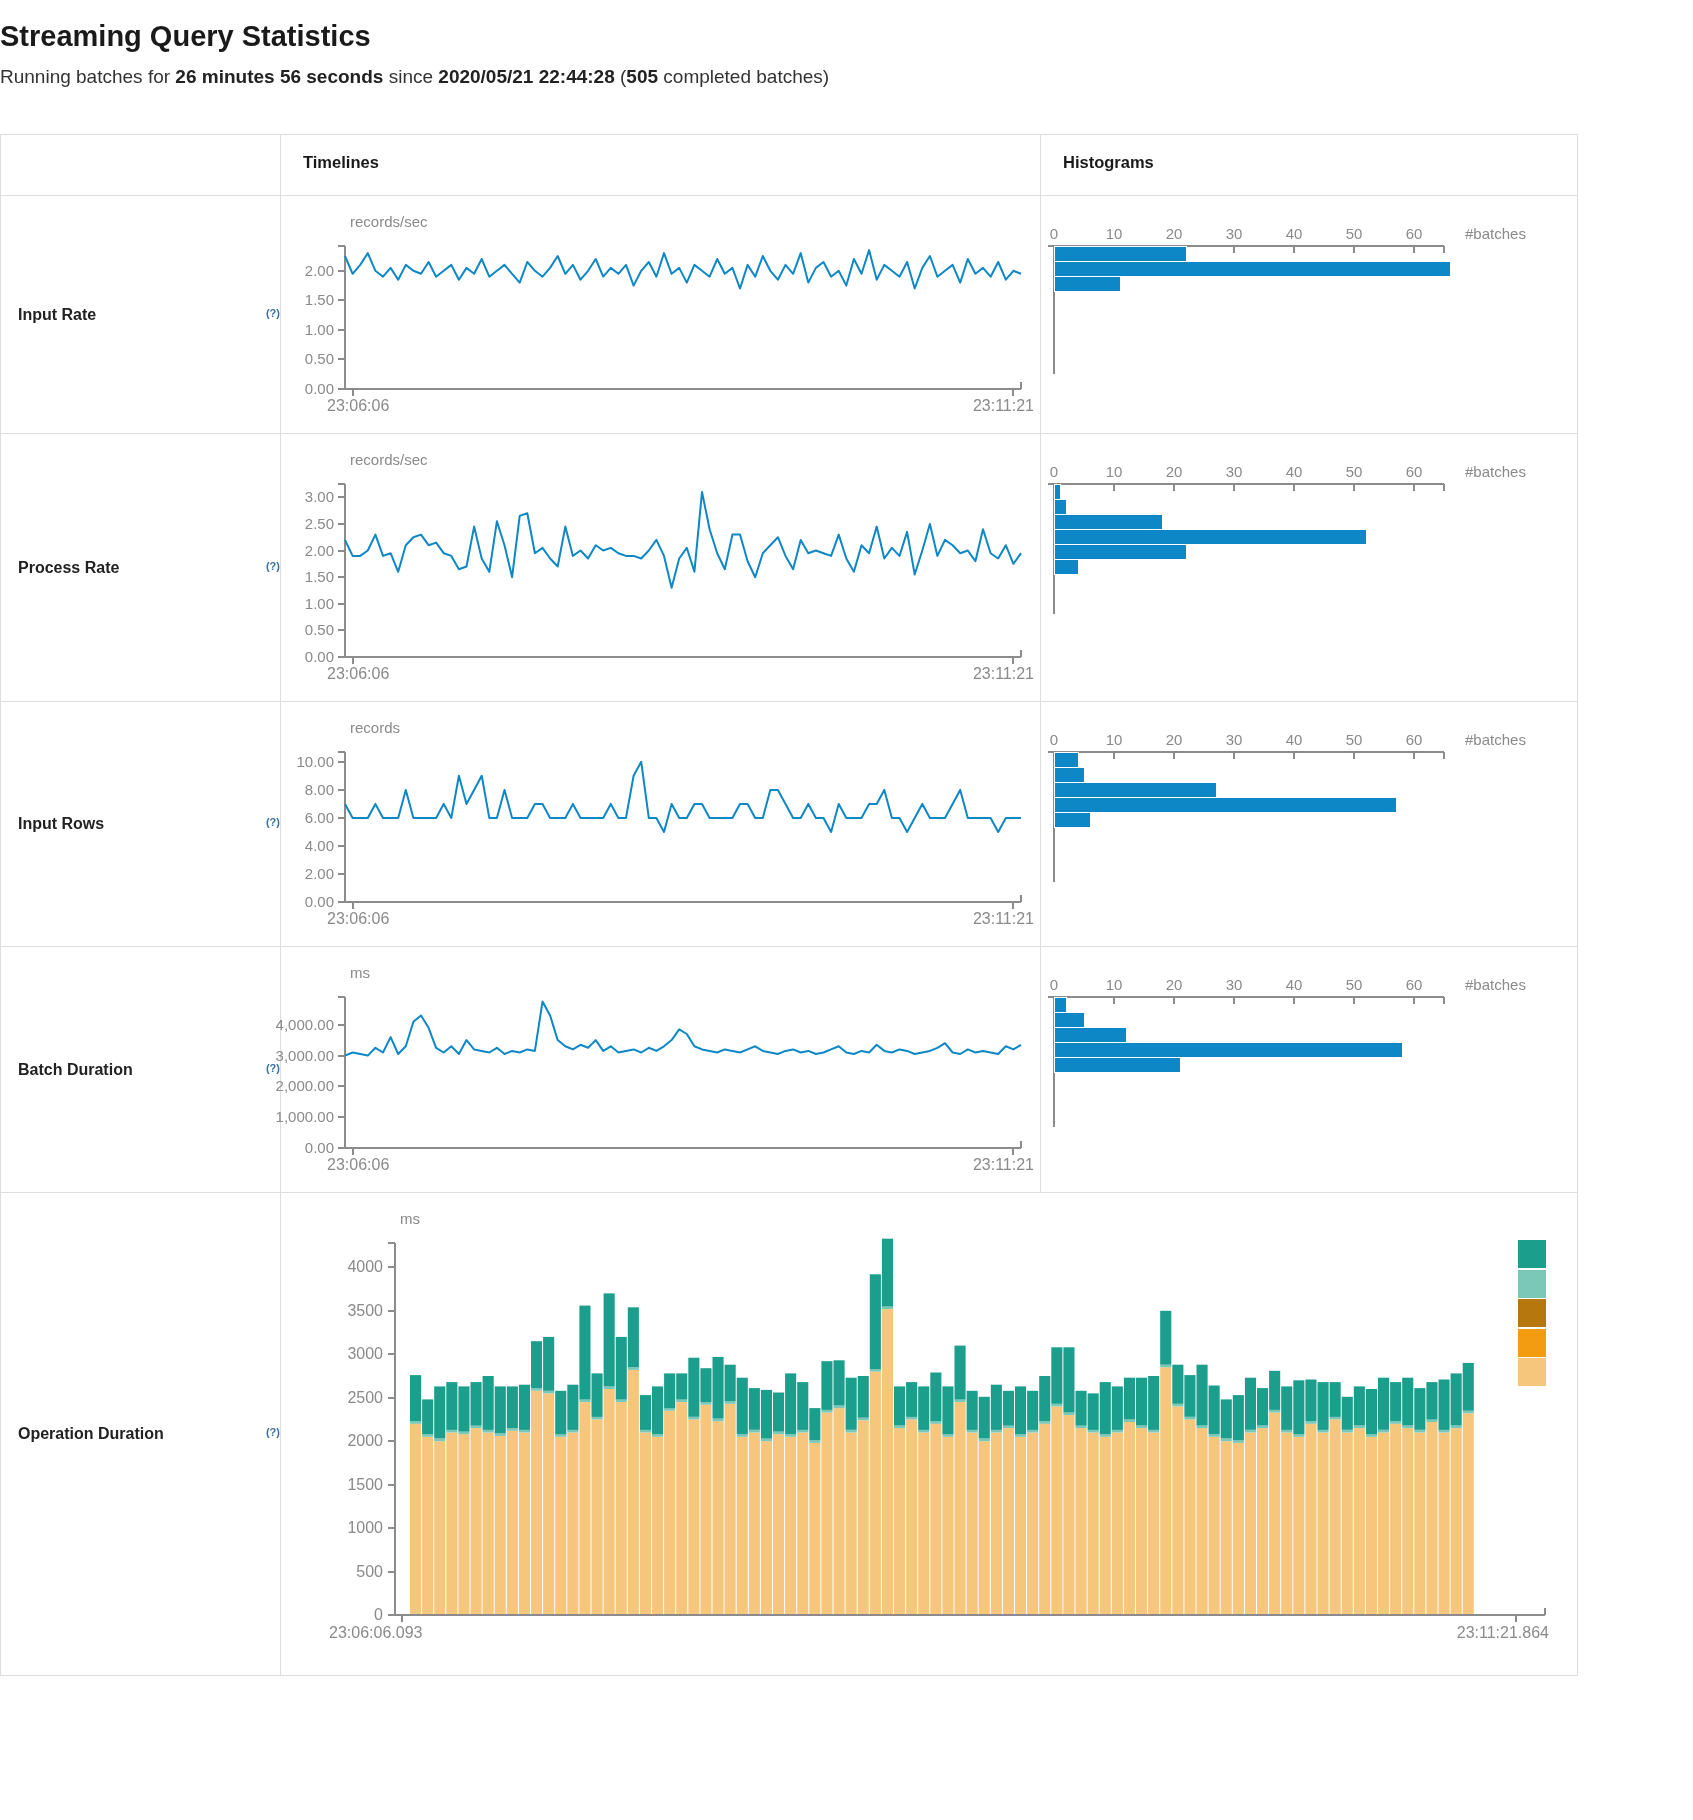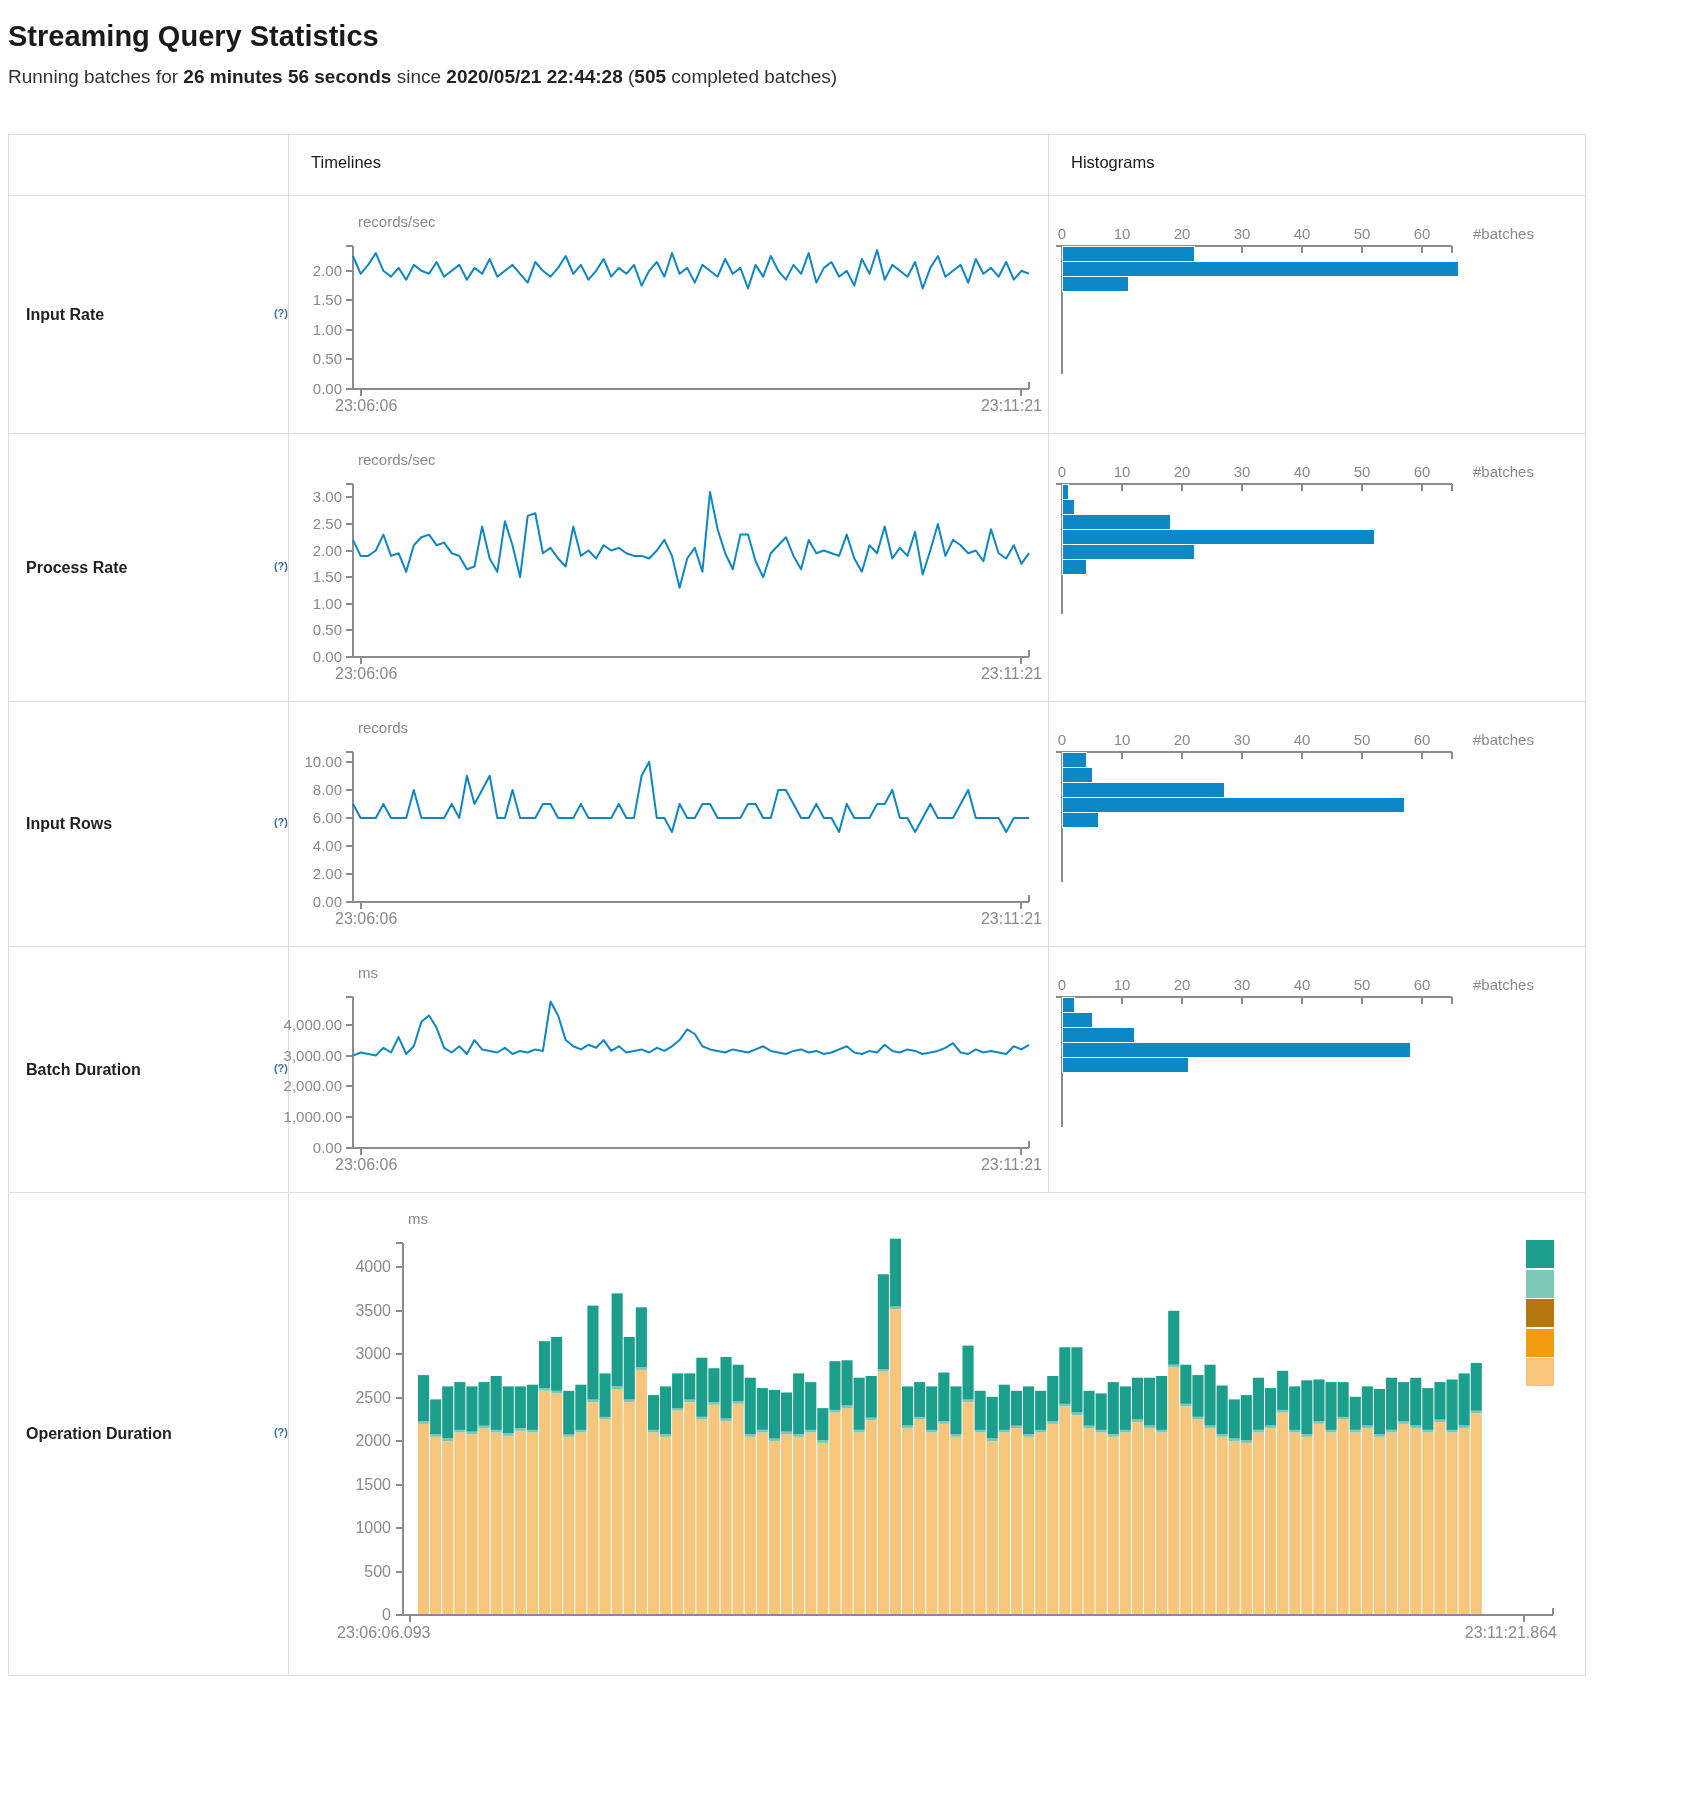--- a/index.html
+++ b/index.html
@@ -1,26 +1,26 @@
 <!DOCTYPE html>
 <html><head>
 <meta charset="utf-8">
 <style>
   html,body { margin:0; padding:0; background:#fff; }
   body { width:1693px; height:1820px; font-family:"Liberation Sans",sans-serif; color:#333; overflow:hidden; }
-  .wrap { padding:14px 16px 0 8px; }
+  .wrap { padding:14px 16px 0 0; }
   h1 { margin:6px 0 0 0; font-size:29px; font-weight:bold; color:#1a1a1a; }
   .subtitle { margin-top:13px; font-size:19px; color:#333; }
   .meta { margin-top:24px; font-size:15.5px; line-height:27.5px; color:#333; }
   .meta b, .subtitle b { color:#222; }
   .stats-table { margin-top:46px; display:grid; grid-template-columns:279px 760px 537px; width:1576px; border:1px solid #ddd; background:#fff; }
   .cell { box-sizing:border-box; position:relative; }
   .bl { border-left:1px solid #ddd; }
   .bt { border-top:1px solid #ddd; }
-  .hcell { height:60px; font-size:16.5px; font-weight:normal; color:#1a1a1a; padding:18px 0 0 22px; }
+  .hcell { height:60px; font-size:16.5px; font-weight:bold; color:#1a1a1a; padding:18px 0 0 22px; }
   .label-cell { display:flex; align-items:center; padding-left:17px; font-weight:bold; font-size:16px; color:#222;justify-content:space-between; }
   sup.help { color:#3a72a4; font-size:11px; font-weight:bold; margin-left:4px; position:relative; top:-2px; }
   .h1r { height:238px; } .h2r { height:268px; } .h3r { height:245px; } .h4r { height:246px; } .h5r { height:483px; }
   svg.chart { display:block; overflow:visible; }
   svg text { font-family:"Liberation Sans",sans-serif; }
 </style>
 </head>
 <body>
 
 <div class="wrap">

